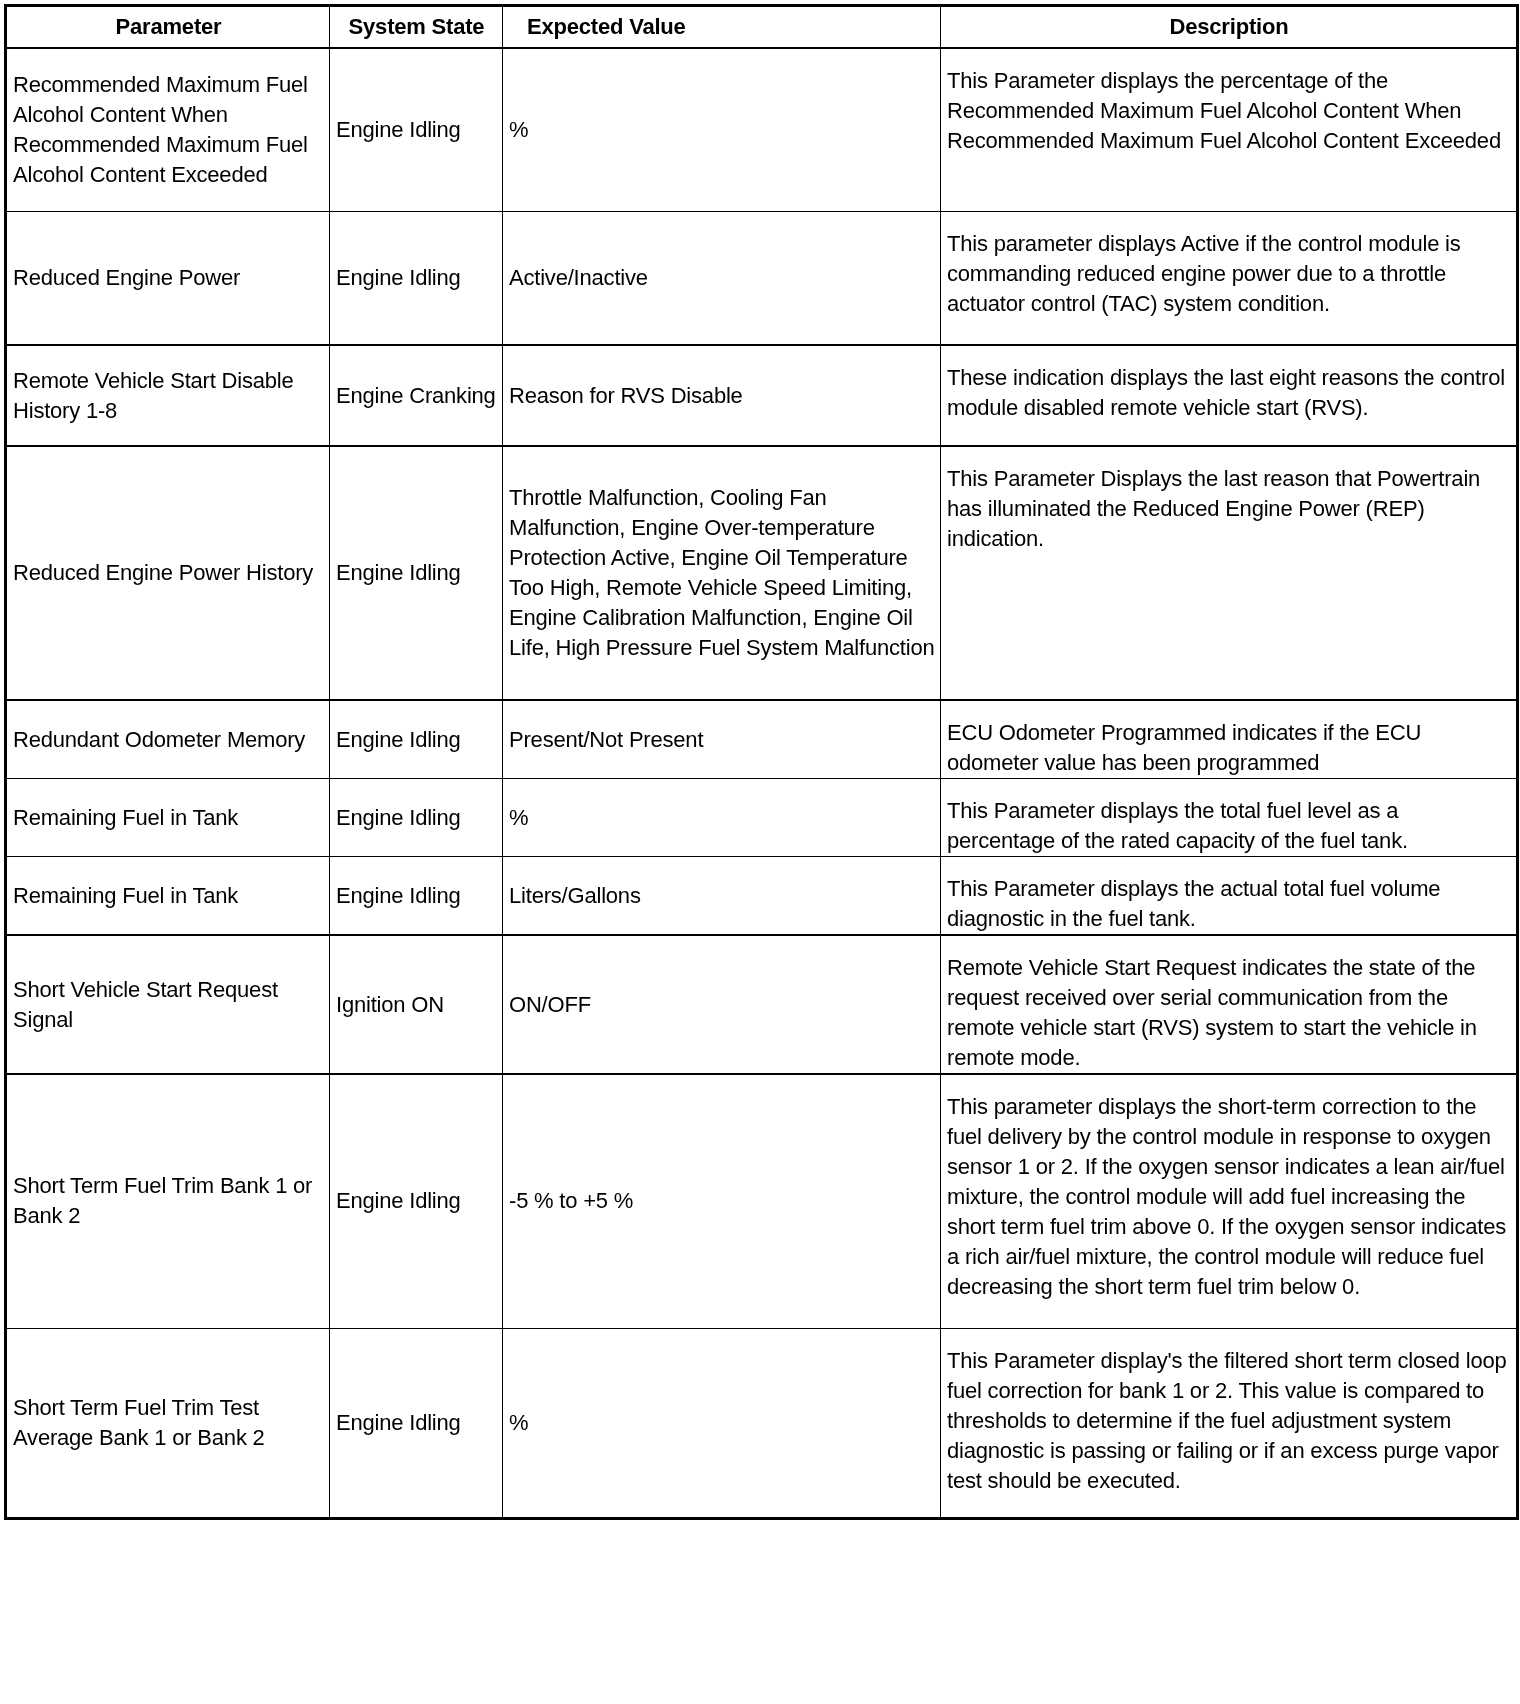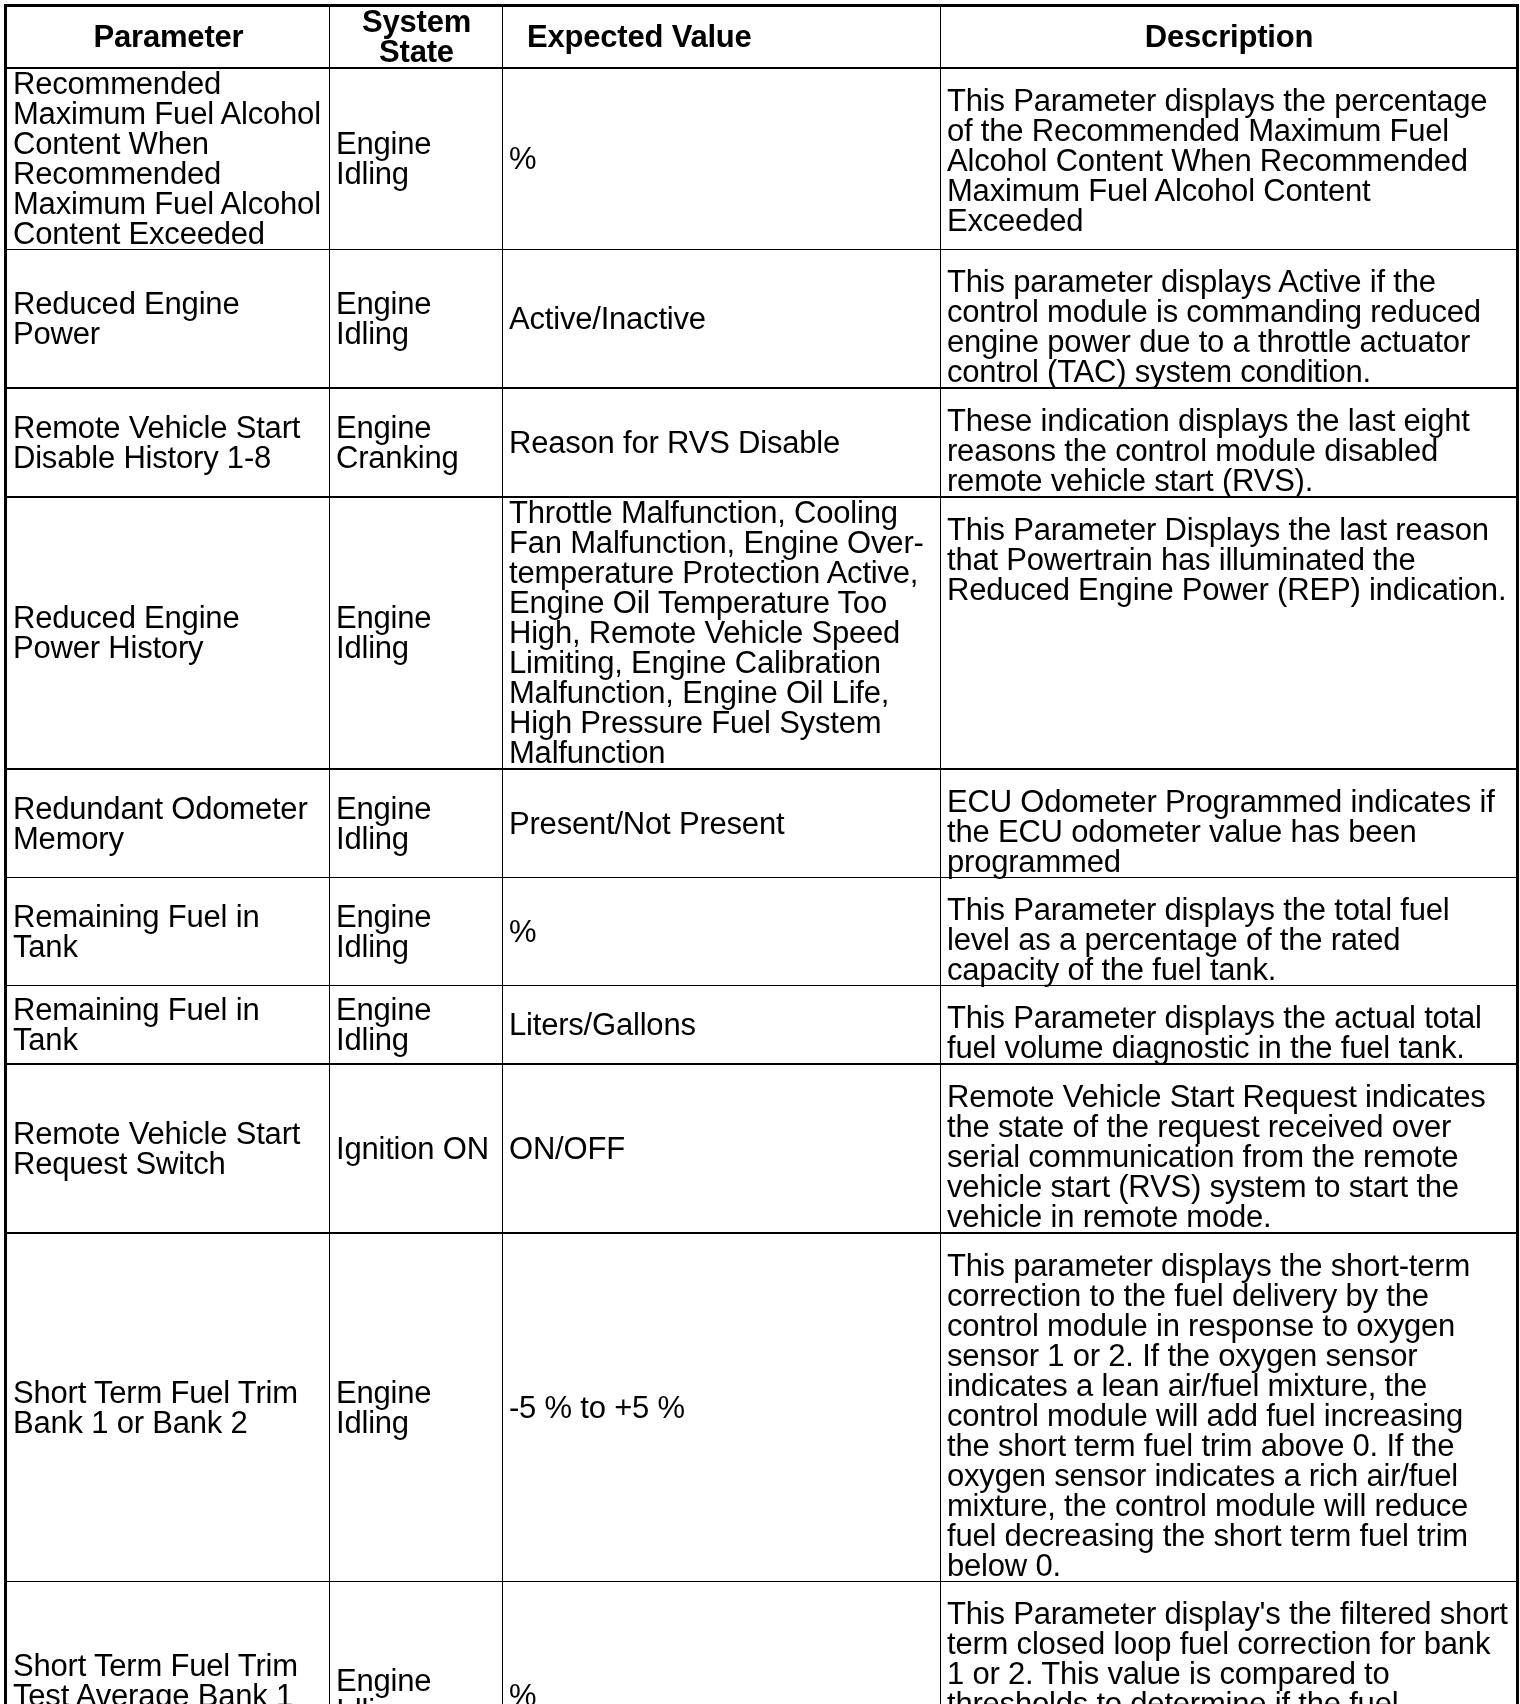--- a/index.html
+++ b/index.html
@@ -27,21 +27,21 @@
   }
   col.c1 { width: 324px; }
   col.c2 { width: 173px; }
   col.c3 { width: 438px; }
   col.c4 { width: 577px; }
   th, td {
     border: 1.5px solid #000;
     vertical-align: middle;
     text-align: left;
     padding: 0 5px 0 6px;
-    font-size: 31px;
+    font-size: 22px;
     line-height: 30px;
     font-weight: normal;
     letter-spacing: -0.2px;
     word-wrap: break-word;
   }
   th {
     font-weight: bold;
     text-align: center;
     height: 40px;
     border-bottom: 2px solid #000;
@@ -106,21 +106,21 @@
         <td>%</td>
         <td class="desc">This Parameter displays the total fuel level as a percentage of the rated capacity of the fuel tank.</td>
       </tr>
       <tr class="row-thick" style="height:73px">
         <td>Remaining Fuel in Tank</td>
         <td>Engine Idling</td>
         <td>Liters/Gallons</td>
         <td class="desc">This Parameter displays the actual total fuel volume diagnostic in the fuel tank.</td>
       </tr>
       <tr class="row-thick" style="height:133px">
-        <td>Remote Vehicle Start Request Switch</td>
+        <td>Short Vehicle Start Request Signal</td>
         <td>Ignition ON</td>
         <td>ON/OFF</td>
         <td class="desc">Remote Vehicle Start Request indicates the state of the request received over serial communication from the remote vehicle start (RVS) system to start the vehicle in remote mode.</td>
       </tr>
       <tr style="height:254px">
         <td>Short Term Fuel Trim Bank 1 or Bank 2</td>
         <td>Engine Idling</td>
         <td>-5 % to +5 %</td>
         <td class="desc">This parameter displays the short-term correction to the fuel delivery by the control module in response to oxygen sensor 1 or 2. If the oxygen sensor indicates a lean air/fuel mixture, the control module will add fuel increasing the short term fuel trim above 0. If the oxygen sensor indicates a rich air/fuel mixture, the control module will reduce fuel decreasing the short term fuel trim below 0.</td>
       </tr>

